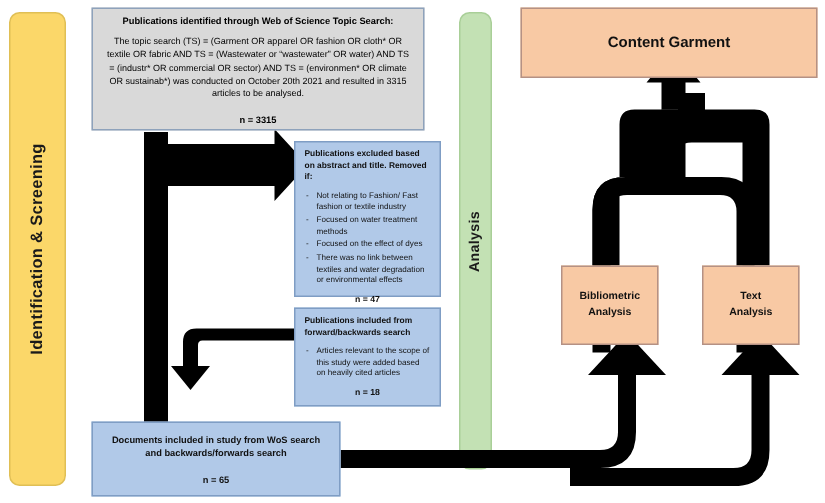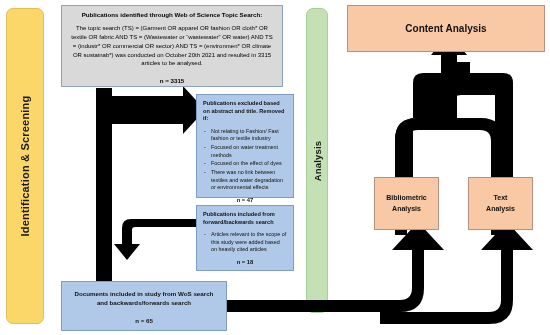--- a/index.html
+++ b/index.html
@@ -281,21 +281,21 @@
     </ul>
     <div class="blue-n">n = 18</div>
   </div>
 
   <div class="box box-blue" id="box-included">
     <div class="included-title">Documents included in study from WoS search and backwards/forwards search</div>
     <div class="included-n">n = 65</div>
   </div>
 
   <div class="box box-orange" id="box-content">
-    <div class="box-label">Content Analysis</div>
+    <div class="box-label">Content Garment</div>
   </div>
   <div class="box box-orange" id="box-biblio">
     <div class="box-label">Bibliometric
 Analysis</div>
   </div>
   <div class="box box-orange" id="box-text">
     <div class="box-label">Text
 Analysis</div>
   </div>
 

